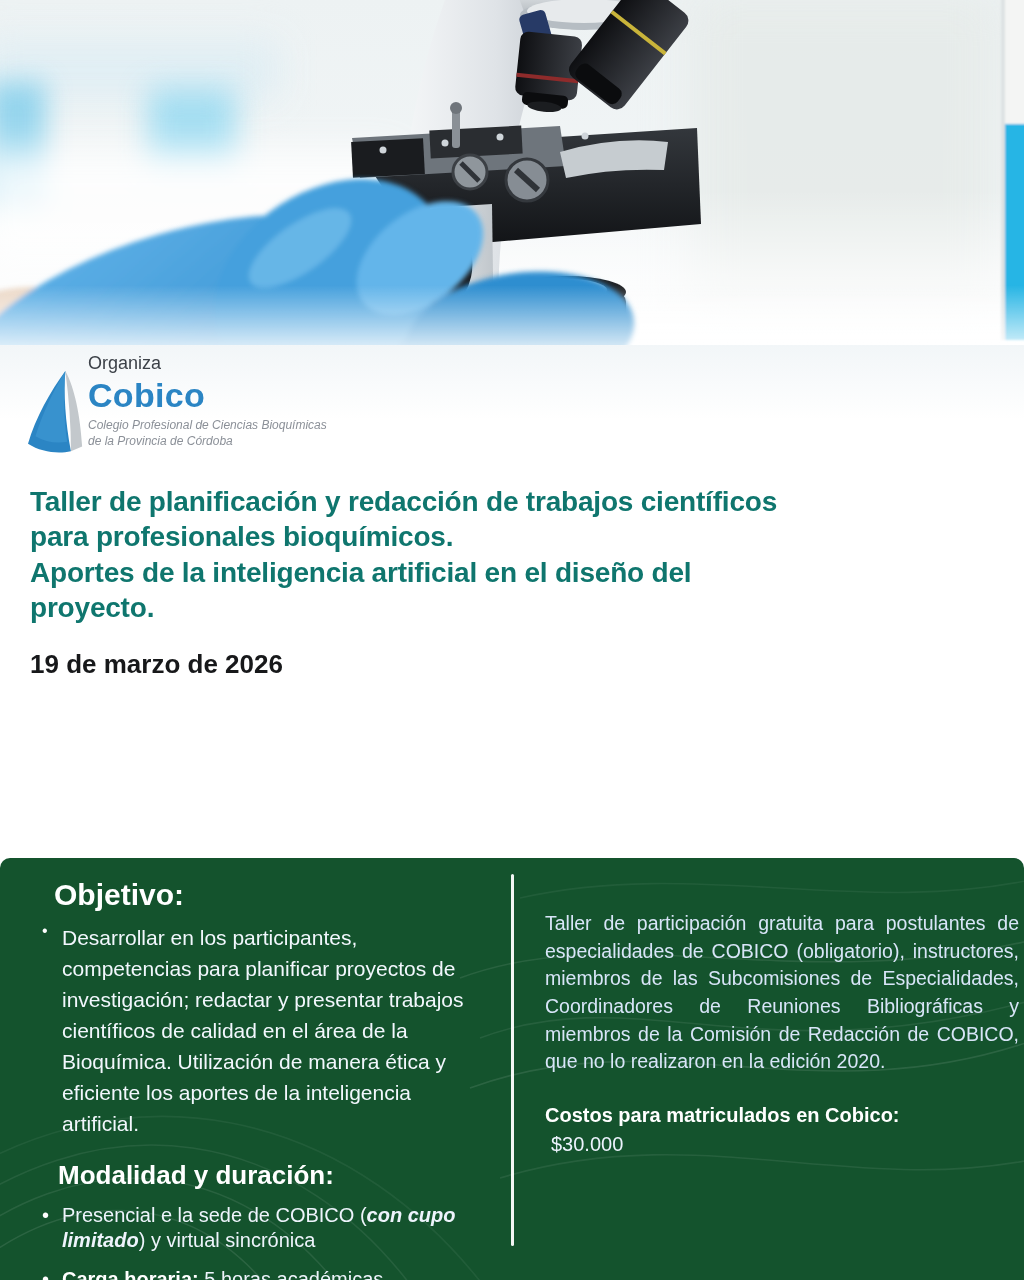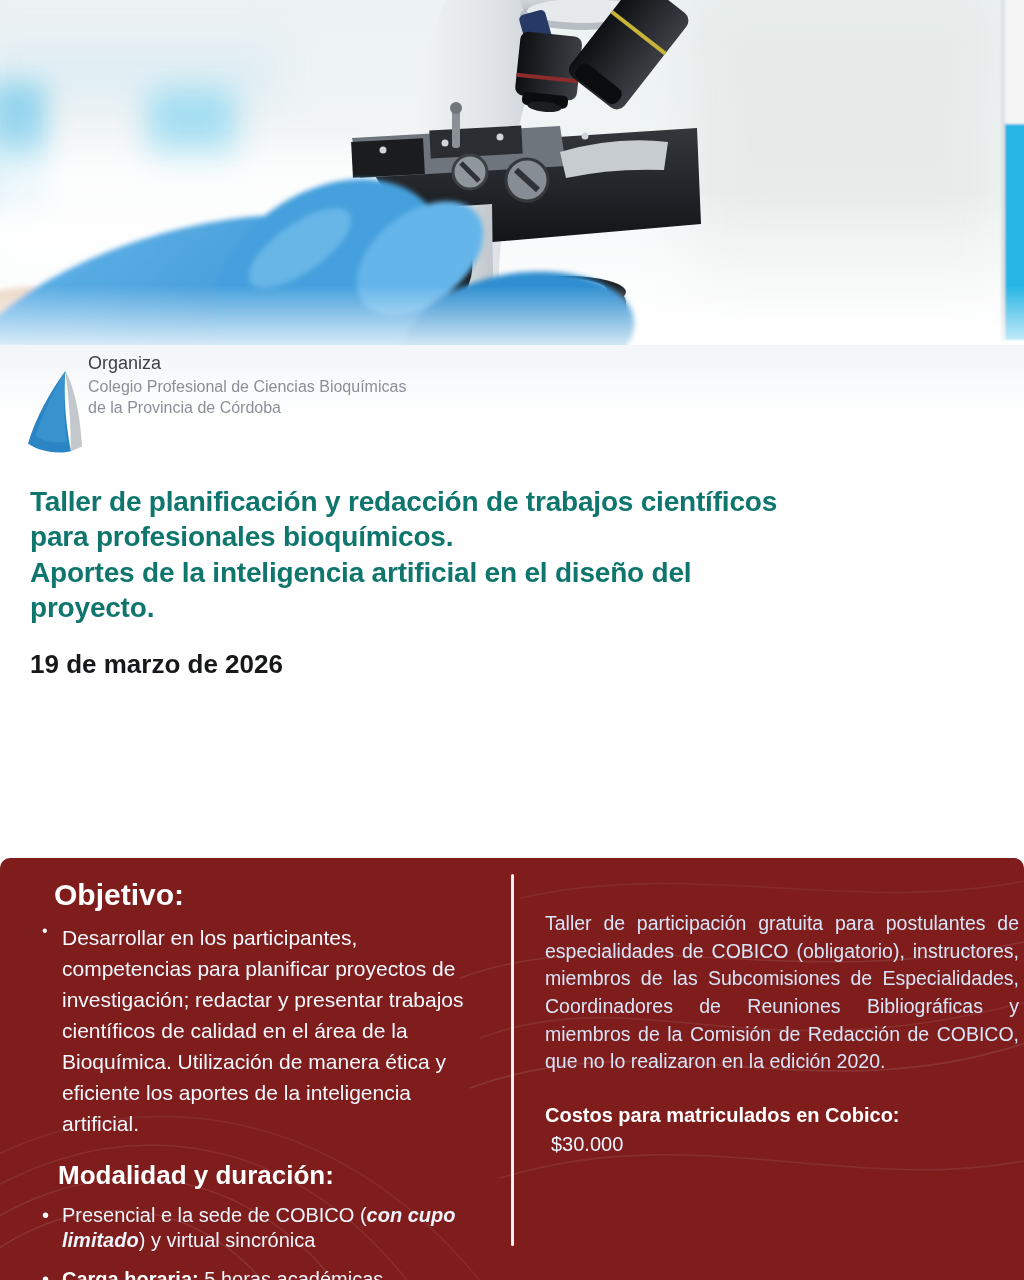--- a/index.html
+++ b/index.html
@@ -21,31 +21,31 @@
   .fadeTop{position:absolute;left:0;top:285px;width:100%;height:60px;
            background:linear-gradient(180deg,rgba(255,255,255,0) 0%,rgba(255,255,255,.78) 100%);}
 
   
   .brand{position:absolute;left:0;top:345px;width:1024px;height:125px;
          background:linear-gradient(180deg,#f2f6f8 0%,#ffffff 60%);}
   .logo{position:absolute;left:28px;top:24px;}
   .btxt{position:absolute;left:88px;top:8px;}
   .organiza{font-size:18px;color:#3c4148;margin-bottom:2px;}
   .bname{font-size:34px;font-weight:bold;color:#2b85c4;letter-spacing:.3px;margin-bottom:3px;}
-  .btag{font-size:16px;color:#8b9098;line-height:1.32;}
+  .btag{font-size:12px;color:#8b9098;line-height:1.32;font-style:italic;}
 
   
   .title{position:absolute;left:30px;top:484px;width:990px;font-size:28px;font-weight:bold;
          color:#0f766e;line-height:1.26;letter-spacing:-.2px;}
   .date{position:absolute;left:30px;top:649px;font-size:26px;font-weight:bold;color:#17181a;}
   .aud{position:absolute;left:30px;top:716px;width:880px;margin:0;font-size:24.5px;color:#1d1e20;line-height:1.38;}
   .aud strong{font-weight:bold;color:#141517;}
 
   
-  .panel{position:absolute;left:0;top:858px;width:1024px;height:422px;background:#7f1d1d;
+  .panel{position:absolute;left:0;top:858px;width:1024px;height:422px;background:#14532d;
          border-radius:10px 10px 0 0;overflow:hidden;color:#ffffff;}
   .waves{position:absolute;left:0;top:0;}
   .divider{position:absolute;left:511px;top:16px;width:3px;height:372px;background:rgba(255,255,255,.95);border-radius:2px;}
   .col-l{position:absolute;left:42px;top:20px;width:452px;}
   .col-l h2{margin:0 0 10px 12px;font-size:30px;font-weight:bold;color:#ffffff;}
   .col-l h3{margin:20px 0 12px 16px;font-size:26px;font-weight:bold;color:#ffffff;}
   .li{display:flex;margin-bottom:13px;}
   .dot{width:20px;flex:0 0 20px;color:#ffffff;}
   .big .litxt{width:420px;font-size:21px;line-height:1.48;color:#f2f7fd;}
   .sm{font-size:20px;line-height:1.28;color:#eef4fc;}
@@ -182,20 +182,21 @@
   </div>
 
   <div class="brand">
     <svg class="logo" width="56" height="86" viewBox="0 0 60 92">
       <path d="M40 2 C44 32 46 60 46 88 L58 83 C56 50 50 20 40 2 Z" fill="#c3c8cc"></path>
       <path d="M40 2 C24 24 8 52 0 80 C14 89 32 91 46 88 C40 56 38 26 40 2 Z" fill="#2b85c4"></path>
       <path d="M40 2 C28 22 16 46 8 72 C18 78 30 80 42 78 C38 52 38 26 40 2 Z" fill="#3f97d3" opacity=".7"></path>
     </svg>
     <div class="btxt">
       <div class="organiza">Organiza</div>
+      <div class="bname">Cobico</div>
       <div class="btag">Colegio Profesional de Ciencias Bioquímicas</div>
       <div class="btag">de la Provincia de Córdoba</div>
     </div>
   </div>
 
   <div class="title">
     <div>Taller de planificación y redacción de trabajos científicos</div>
     <div>para profesionales bioquímicos.</div>
     <div>Aportes de la inteligencia artificial en el diseño del</div>
     <div>proyecto.</div>

